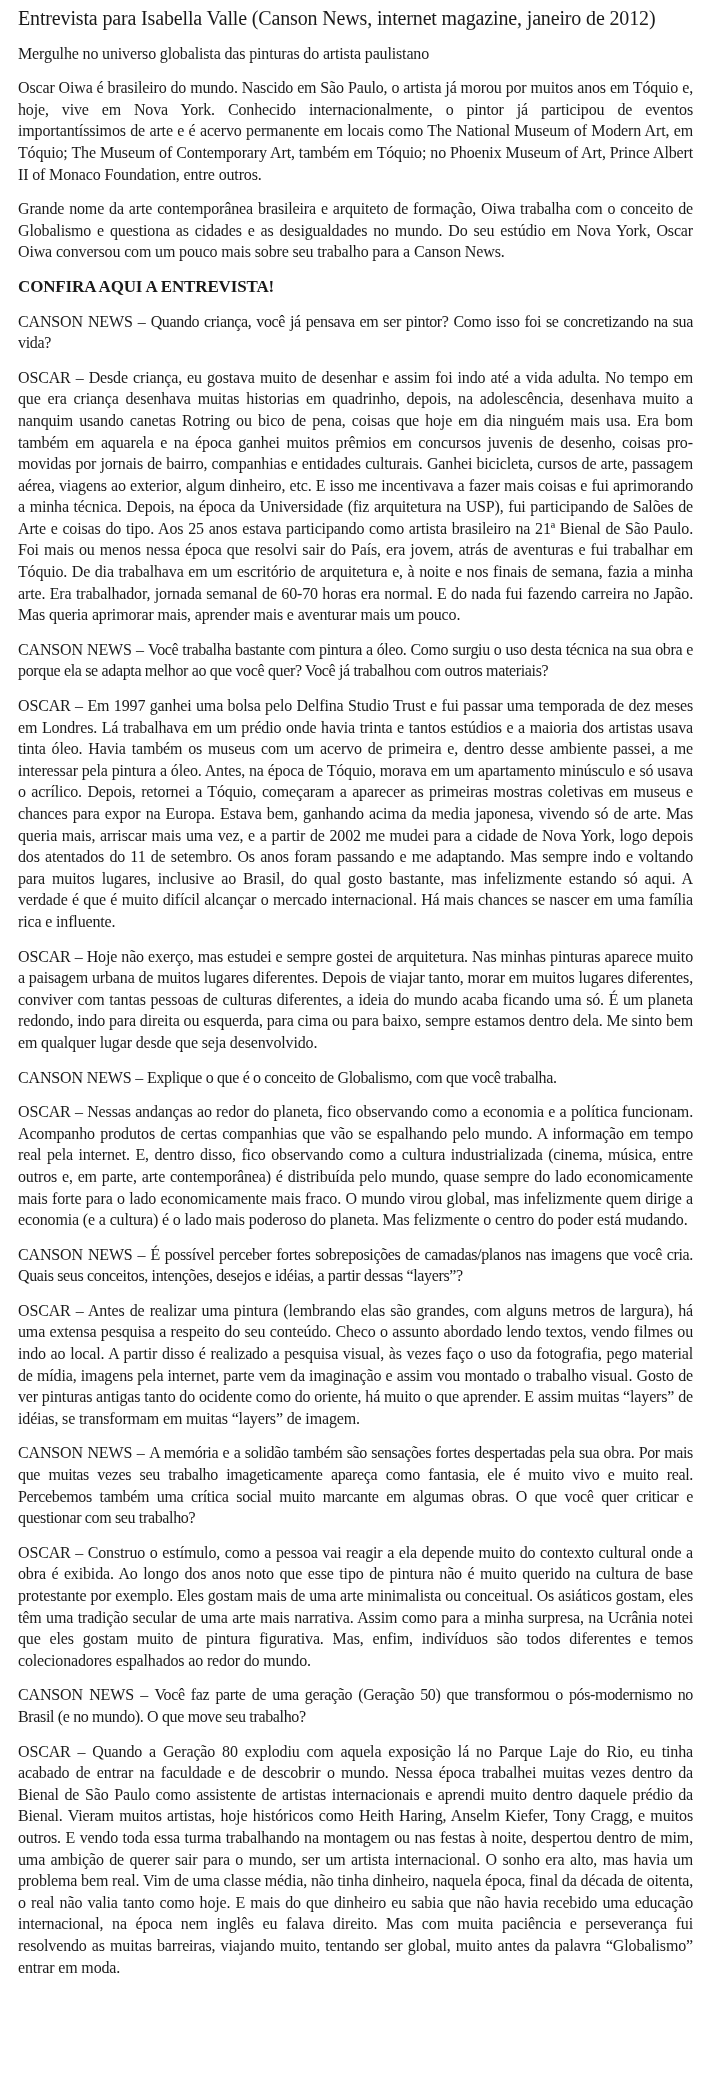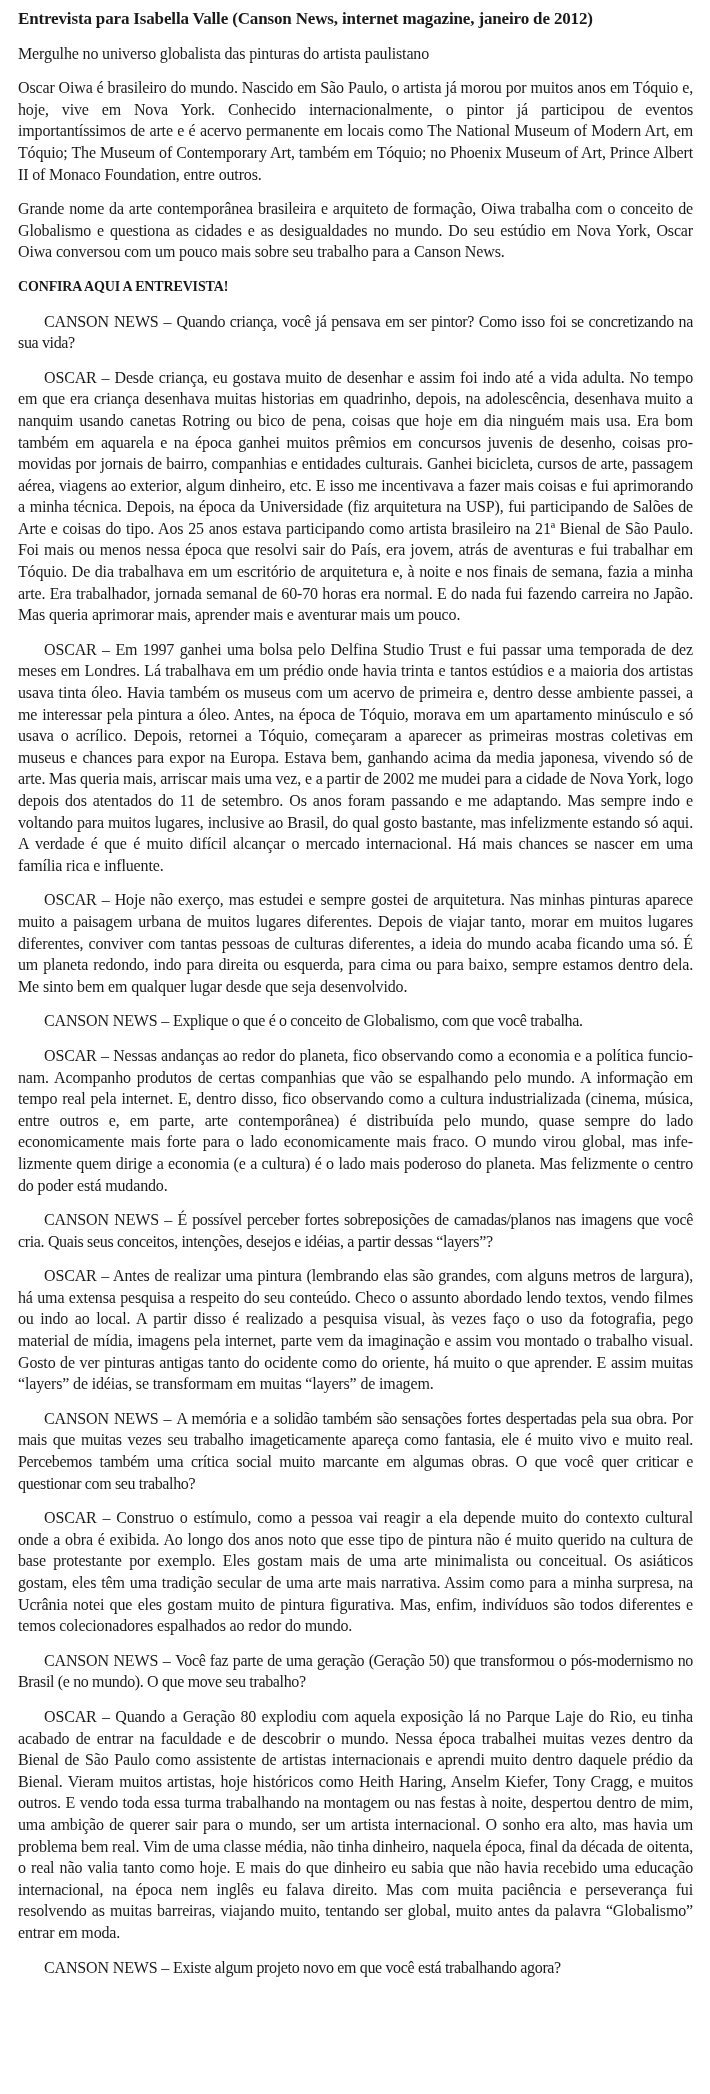--- a/index.html
+++ b/index.html
@@ -15,24 +15,24 @@
     width: 710px;
   }
   p {
     margin: 0 0 13px 0;
     font-size: 16px;
     line-height: 21.6px;
     text-align: justify;
     letter-spacing: -0.15px;
     hyphens: manual;
   }
-  .title { font-weight: bold; font-size: 17px; }
+  .title { font-weight: normal; font-size: 20px; }
   .subtitle { }
-  .section-head { font-weight: bold; font-size: 14px; }
-  .speaker { font-style: normal; margin-left: 26px; }
+  .section-head { font-weight: bold; font-size: 17px; }
+  .speaker { font-style: normal; }
   .question-text { letter-spacing: -0.35px; }
   .qa-q { }
   .qa-a { }
 </style>
 </head>
 <body>
 
 <div class="page">
 
   <p class="title">Entrevista para Isabella Valle (Canson News, internet magazine, janeiro de 2012)</p>
@@ -40,31 +40,31 @@
   <p class="subtitle">Mergulhe no universo globalista das pinturas do artista paulistano</p>
 
   <p>Oscar Oiwa é brasileiro do mundo. Nascido em São Paulo, o artista já morou por muitos anos em Tóquio e, hoje, vive em Nova York. Conhecido internacionalmente, o pintor já participou de eventos importantíssimos de arte e é acervo permanente em locais como The National Museum of Modern Art, em Tóquio; The Museum of Contemporary Art, também em Tóquio; no Phoenix Museum of Art, Prince Albert II of Monaco Foundation, entre outros.</p>
   <p>Grande nome da arte contemporânea brasileira e arquiteto de formação, Oiwa trabalha com o conceito de Globalismo e questiona as cidades e as desigualdades no mundo. Do seu estúdio em Nova York, Oscar Oiwa conversou com um pouco mais sobre seu trabalho para a Canson News.</p>
 
   <p class="section-head">CONFIRA AQUI A ENTREVISTA!</p>
 
   <p class="qa-q"><span class="speaker">CANSON NEWS – </span><span class="question-text">Quando criança, você já pensava em ser pintor? Como isso foi se concretizando na sua vida?</span></p>
   <p class="qa-a"><span class="speaker">OSCAR – </span><span>Desde criança, eu gostava muito de desenhar e assim foi indo até a vida adulta. No tempo em que era criança desenhava muitas historias em quadrinho, depois, na adolescência, desenhava muito a nanquim usando canetas Rotring ou bico de pena, coisas que hoje em dia ninguém mais usa. Era bom também em aquarela e na época ganhei muitos prêmios em concursos juvenis de desenho, coisas pro­movidas por jornais de bairro, companhias e entidades culturais. Ganhei bicicleta, cursos de arte, pas­sagem aérea, viagens ao exterior, algum dinheiro, etc. E isso me incentivava a fazer mais coisas e fui aprimorando a minha técnica. Depois, na época da Universidade (fiz arquitetura na USP), fui partici­pando de Salões de Arte e coisas do tipo. Aos 25 anos estava participando como artista brasileiro na 21ª Bienal de São Paulo. Foi mais ou menos nessa época que resolvi sair do País, era jovem, atrás de aventu­ras e fui trabalhar em Tóquio. De dia trabalhava em um escritório de arquitetura e, à noite e nos finais de semana, fazia a minha arte. Era trabalhador, jornada semanal de 60-70 horas era normal. E do nada fui fazendo carreira no Japão. Mas queria aprimorar mais, aprender mais e aventurar mais um pouco.</span></p>
 
+  <p class="qa-q"><span class="speaker">CANSON NEWS – </span><span class="question-text">Você trabalha bastante com pintura a óleo. Como surgiu o uso desta técnica na sua obra e porque ela se adapta melhor ao que você quer? Você já trabalhou com outros materiais?</span></p>
   <p class="qa-a"><span class="speaker">OSCAR – </span><span>Em 1997 ganhei uma bolsa pelo Delfina Studio Trust e fui passar uma temporada de dez meses em Londres. Lá trabalhava em um prédio onde havia trinta e tantos estúdios e a maioria dos artistas usava tinta óleo. Havia também os museus com um acervo de primeira e, dentro desse ambi­ente passei, a me interessar pela pintura a óleo. Antes, na época de Tóquio, morava em um apartamento minúsculo e só usava o acrílico. Depois, retornei a Tóquio, começaram a aparecer as primeiras mostras coletivas em museus e chances para expor na Europa. Estava bem, ganhando acima da media japonesa, vivendo só de arte. Mas queria mais, arriscar mais uma vez, e a partir de 2002 me mudei para a cidade de Nova York, logo depois dos atentados do 11 de setembro. Os anos foram passando e me adaptando. Mas sempre indo e voltando para muitos lugares, inclusive ao Brasil, do qual gosto bastante, mas infe­lizmente estando só aqui. A verdade é que é muito difícil alcançar o mercado internacional. Há mais chances se nascer em uma família rica e influente.</span></p>
 
   <p class="qa-a"><span class="speaker">OSCAR – </span><span>Hoje não exerço, mas estudei e sempre gostei de arquitetura. Nas minhas pinturas aparece muito a paisagem urbana de muitos lugares diferentes. Depois de viajar tanto, morar em muitos lugares diferentes, conviver com tantas pessoas de culturas diferentes, a ideia do mundo acaba ficando uma só. É um planeta redondo, indo para direita ou esquerda, para cima ou para baixo, sempre estamos dentro dela. Me sinto bem em qualquer lugar desde que seja desenvolvido.</span></p>
 
   <p class="qa-q"><span class="speaker">CANSON NEWS – </span><span class="question-text">Explique o que é o conceito de Globalismo, com que você trabalha.</span></p>
   <p class="qa-a"><span class="speaker">OSCAR – </span><span>Nessas andanças ao redor do planeta, fico observando como a economia e a política funcio­nam. Acompanho produtos de certas companhias que vão se espalhando pelo mundo. A informação em tempo real pela internet. E, dentro disso, fico observando como a cultura industrializada (cinema, música, entre outros e, em parte, arte contemporânea) é distribuída pelo mundo, quase sempre do lado economicamente mais forte para o lado economicamente mais fraco. O mundo virou global, mas infe­lizmente quem dirige a economia (e a cultura) é o lado mais poderoso do planeta. Mas felizmente o centro do poder está mudando.</span></p>
 
   <p class="qa-q"><span class="speaker">CANSON NEWS – </span><span class="question-text">É possível perceber fortes sobreposições de camadas/planos nas imagens que você cria. Quais seus conceitos, intenções, desejos e idéias, a partir dessas “layers”?</span></p>
   <p class="qa-a"><span class="speaker">OSCAR – </span><span>Antes de realizar uma pintura (lembrando elas são grandes, com alguns metros de largura), há uma extensa pesquisa a respeito do seu conteúdo. Checo o assunto abordado lendo textos, vendo filmes ou indo ao local. A partir disso é realizado a pesquisa visual, às vezes faço o uso da fotografia, pego material de mídia, imagens pela internet, parte vem da imaginação e assim vou montado o trab­alho visual. Gosto de ver pinturas antigas tanto do ocidente como do oriente, há muito o que aprender. E assim muitas “layers” de idéias, se transformam em muitas “layers” de imagem.</span></p>
 
   <p class="qa-q"><span class="speaker">CANSON NEWS – </span><span class="question-text">A memória e a solidão também são sensações fortes despertadas pela sua obra. Por mais que muitas vezes seu trabalho imageticamente apareça como fantasia, ele é muito vivo e muito real. Percebemos também uma crítica social muito marcante em algumas obras. O que você quer criticar e questionar com seu trab­alho?</span></p>
   <p class="qa-a"><span class="speaker">OSCAR – </span><span>Construo o estímulo, como a pessoa vai reagir a ela depende muito do contexto cultural onde a obra é exibida. Ao longo dos anos noto que esse tipo de pintura não é muito querido na cultura de base protestante por exemplo. Eles gostam mais de uma arte minimalista ou conceitual. Os asiáticos gostam, eles têm uma tradição secular de uma arte mais narrativa. Assim como para a minha surpresa, na Ucrânia notei que eles gostam muito de pintura figurativa. Mas, enfim, indivíduos são todos dife­rentes e temos colecionadores espalhados ao redor do mundo.</span></p>
 
   <p class="qa-q"><span class="speaker">CANSON NEWS – </span><span class="question-text">Você faz parte de uma geração (Geração 50) que transformou o pós-modernismo no Brasil (e no mundo). O que move seu trabalho?</span></p>
   <p class="qa-a"><span class="speaker">OSCAR – </span><span>Quando a Geração 80 explodiu com aquela exposição lá no Parque Laje do Rio, eu tinha acabado de entrar na faculdade e de descobrir o mundo. Nessa época trabalhei muitas vezes dentro da Bienal de São Paulo como assistente de artistas internacionais e aprendi muito dentro daquele prédio da Bienal. Vieram muitos artistas, hoje históricos como Heith Haring, Anselm Kiefer, Tony Cragg, e muitos outros. E vendo toda essa turma trabalhando na montagem ou nas festas à noite, despertou dentro de mim, uma ambição de querer sair para o mundo, ser um artista internacional. O sonho era alto, mas havia um problema bem real. Vim de uma classe média, não tinha dinheiro, naquela época, final da década de oitenta, o real não valia tanto como hoje. E mais do que dinheiro eu sabia que não havia recebido uma educação internacional, na época nem inglês eu falava direito. Mas com muita paciência e perseverança fui resolvendo as muitas barreiras, viajando muito, tentando ser global, muito antes da palavra “Globalismo” entrar em moda.</span></p>
 
-  <p class="qa-q"><span class="speaker">CANSON NEWS – </span><span class="question-text">Existe algum projeto novo em que você está trabalhando agora?</span></p>
 
 </div>
 
 </body></html>

